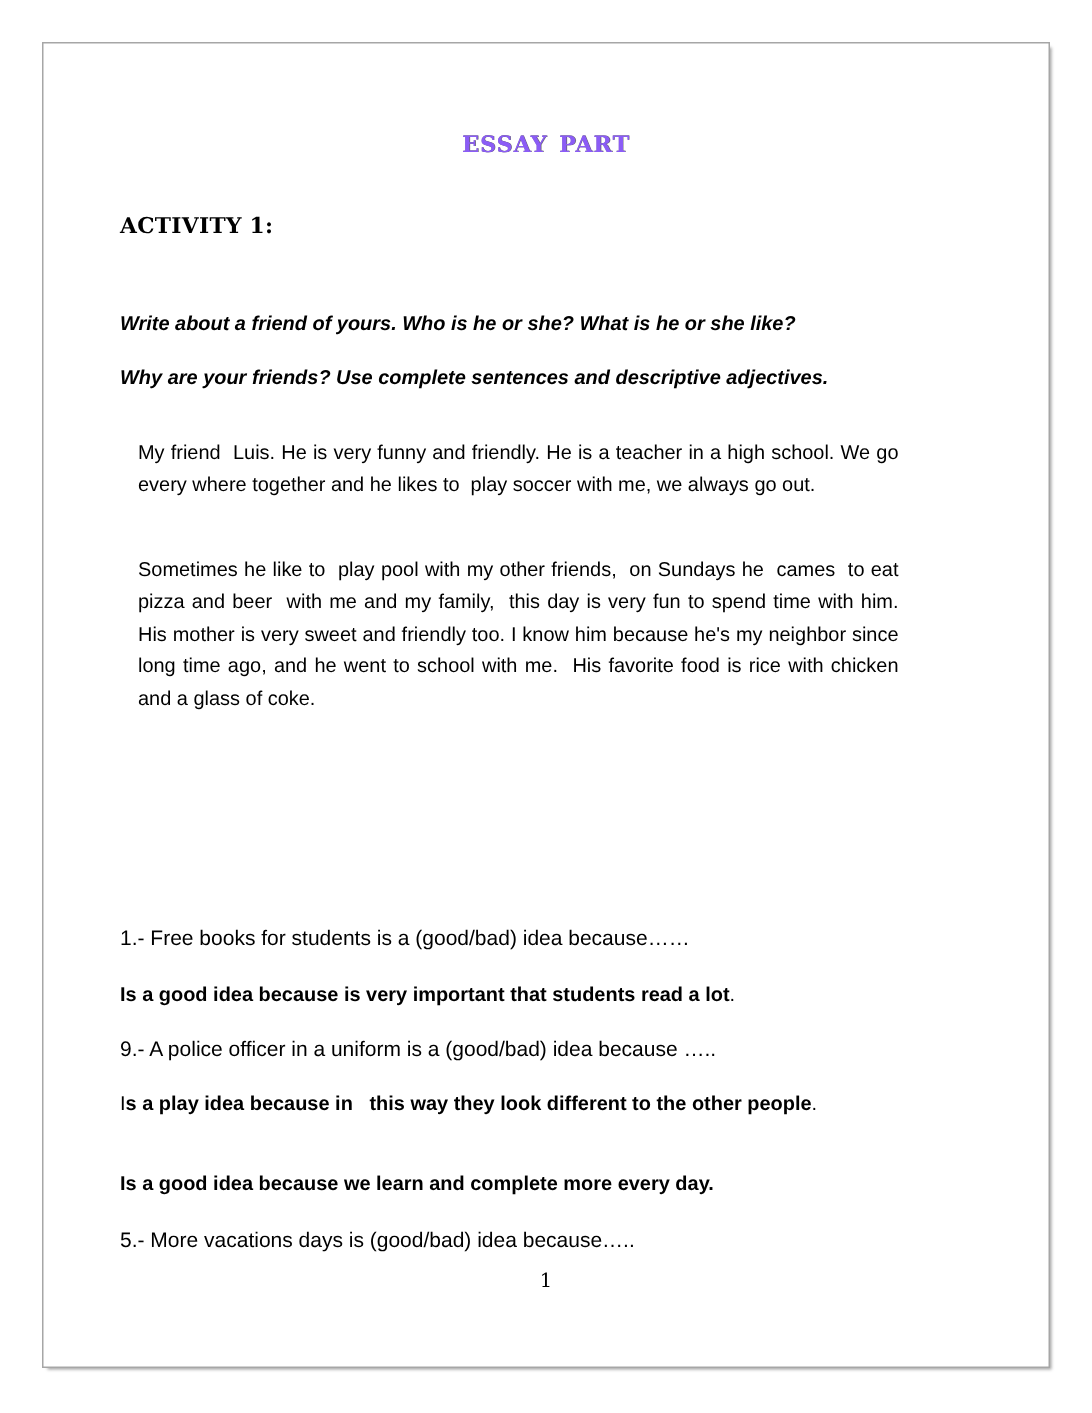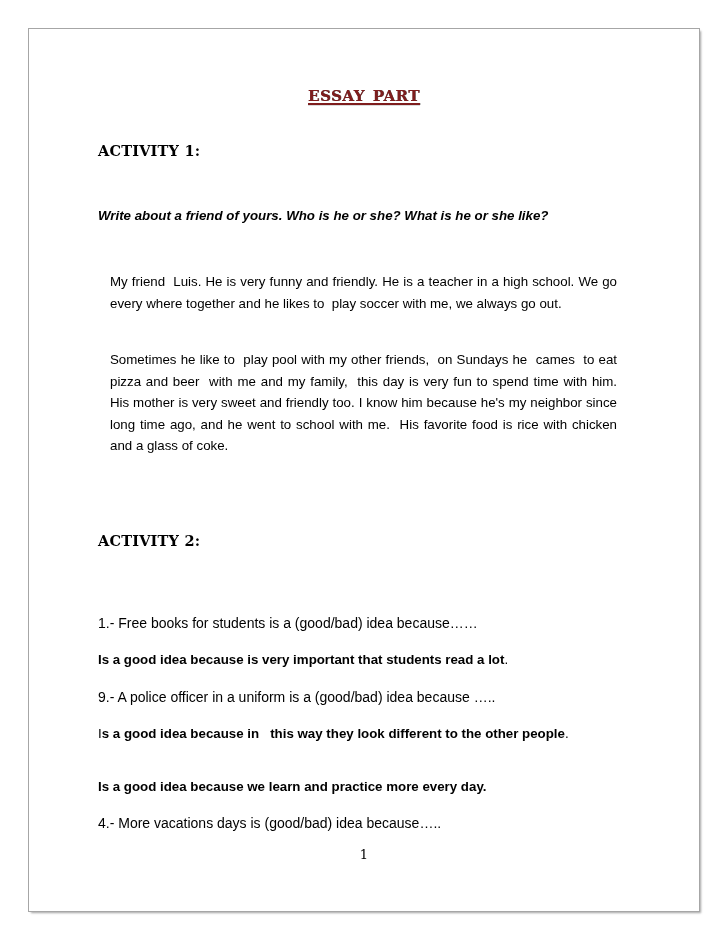--- a/index.html
+++ b/index.html
@@ -41,31 +41,30 @@
   .doc-title {
     position: absolute;
     left: 0;
     top: 52px;
     width: 100%;
     text-align: center;
     font-family: "DejaVu Serif", "Liberation Serif", serif;
     font-weight: bold;
     font-size: 21px;
     letter-spacing: 0.5px;
-    color: #7f1d1d;
+    color: #8b5cf6;
     font-variant: small-caps;
     text-transform: lowercase;
     text-shadow: 0.4px 0 0 rgba(0,0,0,0.55), 0 0.4px 0 rgba(0,0,0,0.35);
-    text-decoration: underline;
   }
 
   
   .content {
     position: absolute;
-    left: 69px;
+    left: 51px;
     top: 113px;
     width: 531px;
     color: #000000;
   }
 
   .activity-heading {
     font-family: "DejaVu Serif", "Liberation Serif", serif;
     font-weight: bold;
     font-size: 14.5px;
     letter-spacing: 0.2px;
@@ -139,56 +138,56 @@
     <div class="content">
 
       <div class="activity-heading">ACTIVITY 1:</div>
 
       <div class="spacer-lg"></div>
 
       <div class="prompt">Write about a friend of yours. Who is he or she? What is he or she like?</div>
 
       <div class="spacer-sm"></div>
 
+      <div class="prompt">Why are your friends? Use complete sentences and descriptive adjectives.</div>
 
       <div class="spacer-sm"></div>
 
       <div class="para">My friend  Luis. He is very funny and friendly. He is a teacher in a high school. We go every where together and he likes to  play soccer with me, we always go out.</div>
 
       <div class="spacer-xs"></div>
 
       <div class="para">Sometimes he like to  play pool with my other friends,  on Sundays he  cames  to eat pizza and beer  with me and my family,  this day is very fun to spend time with him. His mother is very sweet and friendly too. I know him because he's my neighbor since long time ago, and he went to school with me.  His favorite food is rice with chicken and a glass of coke.</div>
 
       <div class="spacer-section"></div>
 
-      <div class="activity-heading">ACTIVITY 2:</div>
 
       <div class="spacer-lg"></div>
 
 
       <div class="spacer-sm"></div>
 
       <div class="item-question">1.- Free books for students is a (good/bad) idea because……</div>
       <div class="spacer-sm"></div>
       <div class="item-answer"><span class="thin-lead"></span><span>Is a good idea because is very important that students read a lot</span><span class="thin-tail">.</span></div>
 
       <div class="spacer-sm"></div>
 
       <div class="item-question">9.- A police officer in a uniform is a (good/bad) idea because …..</div>
       <div class="spacer-sm"></div>
-      <div class="item-answer"><span class="thin-lead">I</span><span>s a good idea because in   this way they look different to the other people</span><span class="thin-tail">.</span></div>
+      <div class="item-answer"><span class="thin-lead">I</span><span>s a play idea because in   this way they look different to the other people</span><span class="thin-tail">.</span></div>
 
       <div class="spacer-sm"></div>
 
       <div class="spacer-sm"></div>
-      <div class="item-answer"><span class="thin-lead"></span><span>Is a good idea because we learn and practice more every day.</span><span class="thin-tail"></span></div>
+      <div class="item-answer"><span class="thin-lead"></span><span>Is a good idea because we learn and complete more every day.</span><span class="thin-tail"></span></div>
 
       <div class="spacer-sm"></div>
 
-      <div class="item-question">4.- More vacations days is (good/bad) idea because…..</div>
+      <div class="item-question">5.- More vacations days is (good/bad) idea because…..</div>
       <div class="spacer-sm"></div>
 
     </div>
 
     <div class="page-number">1</div>
 
   </div>
 </div>
 
 </body></html>

